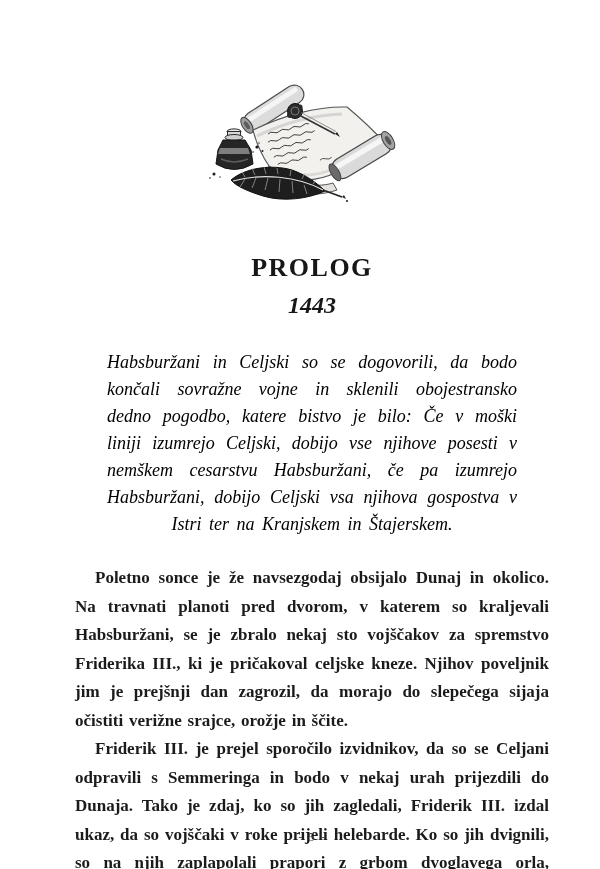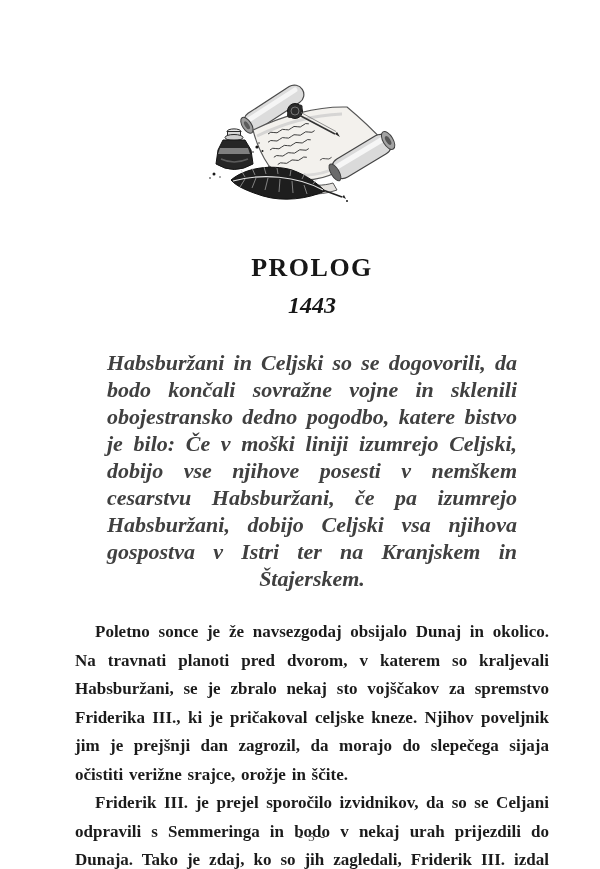--- a/index.html
+++ b/index.html
@@ -29,27 +29,26 @@
     text-align:center;
     font-size:24px;
     font-weight:bold;
     font-style:italic;
     color:#171717;
   }
   .epigraph {
     width:410px;
     margin:30px auto 0;
     font-style:italic;
-    font-size:22px;
+    font-size:18px;
     line-height:27px;
     text-align:justify;
     text-align-last:center;
     word-spacing:3px;
-    color:#404040;
-    font-weight:bold;
+    color:#000000;
   }
   .body-text {
     width:474px;
     margin:26px auto 0;
     font-size:17px;
     line-height:28.5px;
     text-align:justify;
     word-spacing:1.5px;
   }
   .body-text p {

